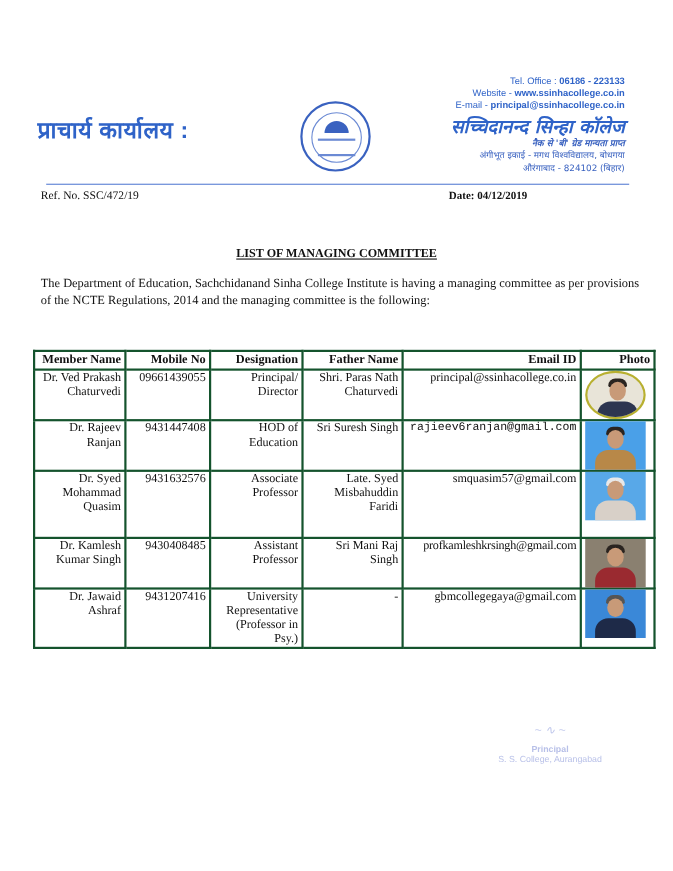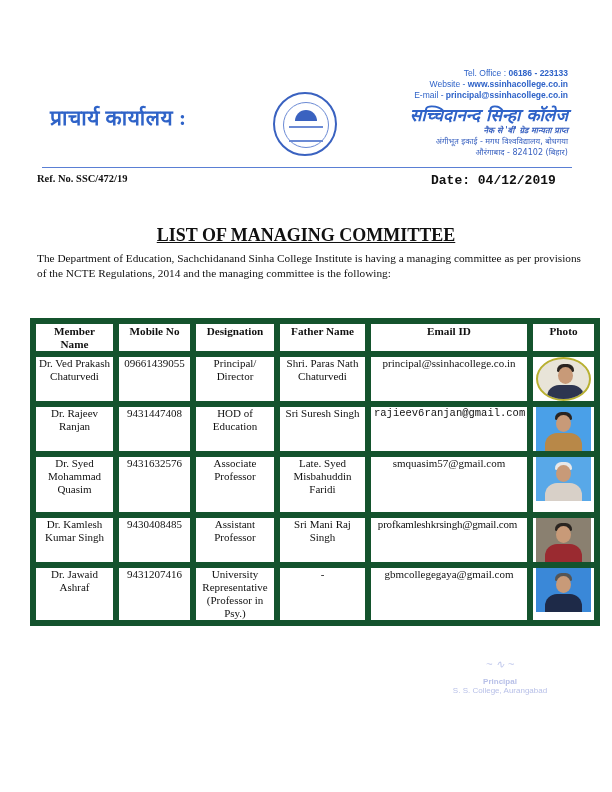--- a/index.html
+++ b/index.html
@@ -1,39 +1,39 @@
 <!DOCTYPE html>
 <html><head>
 <meta charset="utf-8">
 <style>
   html, body { margin: 0; padding: 0; background: #ffffff; }
   body { width: 612px; height: 792px; position: relative; overflow: hidden; font-family: "Liberation Serif", serif; color: #111; }
 
-  .letterhead-left { position: absolute; left: 50px; top: 103px; font-family: Liberation Serif, serif; font-size: 21px; color: #2f63c8; font-weight: bold; letter-spacing: 0.5px; }
+  .letterhead-left { position: absolute; left: 34px; top: 103px; font-family: Liberation Sans, sans-serif; font-size: 21px; color: #2f63c8; font-weight: bold; letter-spacing: 0.5px; }
   .seal { position: absolute; left: 273px; top: 92px; width: 64px; height: 64px; border-radius: 50%; border: 2px solid #3a62c0; box-sizing: border-box; }
   .seal .inner { position: absolute; left: 8px; top: 8px; width: 44px; height: 44px; border-radius: 50%; border: 1px solid #6b8ad4; }
   .seal .sun { position: absolute; left: 20px; top: 16px; width: 22px; height: 11px; border-radius: 11px 11px 0 0; background: #3a62c0; }
   .seal .waves { position: absolute; left: 14px; top: 32px; width: 34px; height: 12px; border-top: 2px solid #6b8ad4; border-bottom: 2px solid #6b8ad4; }
 
   .contact { position: absolute; right: 44px; top: 68px; text-align: right; font-family: "Liberation Sans", sans-serif; font-size: 8.5px; color: #2f63c8; line-height: 11px; }
   .contact b { font-weight: bold; margin-top: 48px; }
   .college-hi { position: absolute; right: 44px; top: 103px; font-family: "DejaVu Sans", sans-serif; font-size: 17px; font-weight: bold; font-style: italic; color: #2f63c8; }
   .college-sub { position: absolute; right: 44px; top: 125px; text-align: right; font-family: "DejaVu Sans", sans-serif; font-size: 8px; color: #3a62c0; line-height: 11px; }
   .college-sub .bold { font-weight: bold; font-style: italic; }
 
   .rule { position: absolute; left: 42px; right: 40px; top: 167px; height: 1px; background: #5a7fd4; }
 
-  .ref { position: absolute; left: 37px; top: 173px; font-size: 10.5px; font-weight: bold; }
-  .date { position: absolute; left: 431px; top: 173px; font-size: 13px; font-weight: bold; font-family: Liberation Mono, monospace; }
+  .ref { position: absolute; left: 37px; top: 173px; font-size: 10.5px; font-weight: normal; }
+  .date { position: absolute; left: 408px; top: 173px; font-size: 10px; font-weight: bold; }
 
-  .title { position: absolute; left: 0; right: 0; top: 225px; text-align: center; font-size: 18px; font-weight: bold; text-decoration: underline; }
+  .title { position: absolute; left: 0; right: 0; top: 225px; text-align: center; font-size: 11px; font-weight: bold; text-decoration: underline; }
   .intro { position: absolute; left: 37px; width: 545px; top: 251px; font-size: 11.3px; line-height: 15px; }
 
   table.committee { position: absolute; left: 30px; top: 318px; width: 564px; border-collapse: collapse; font-size: 11px; table-layout: fixed; }
-  table.committee th, table.committee td { border: 6px solid #14532d; vertical-align: top; padding: 0 3px; line-height: 13px; text-align: center; }
+  table.committee th, table.committee td { border: 2px solid #14532d; vertical-align: top; padding: 0 3px; line-height: 13px; text-align: right; }
   table.committee th { font-weight: bold; font-size: 11.2px; height: 14px; padding-top: 1px; }
   .email-sans { font-family: Liberation Mono, monospace; font-size: 10.5px; }
   td.photo-cell { padding: 1px 4px; }
   .photo { width: 55px; height: 44px; position: relative; overflow: hidden; }
   .photo .head { position: absolute; left: 20px; top: 8px; width: 15px; height: 17px; border-radius: 50%; background: #c89a78; }
   .photo .hair { position: absolute; left: 19px; top: 5px; width: 17px; height: 8px; border-radius: 8px 8px 2px 2px; background: #2a2420; }
   .photo .body { position: absolute; left: 9px; top: 26px; width: 37px; height: 20px; border-radius: 12px 12px 0 0; }
 
   .signature { position: absolute; left: 405px; top: 660px; width: 190px; height: 45px; font-family: "Liberation Sans", sans-serif; font-size: 8px; color: #b8c0e8; text-align: center; line-height: 9px; }
 </style>

